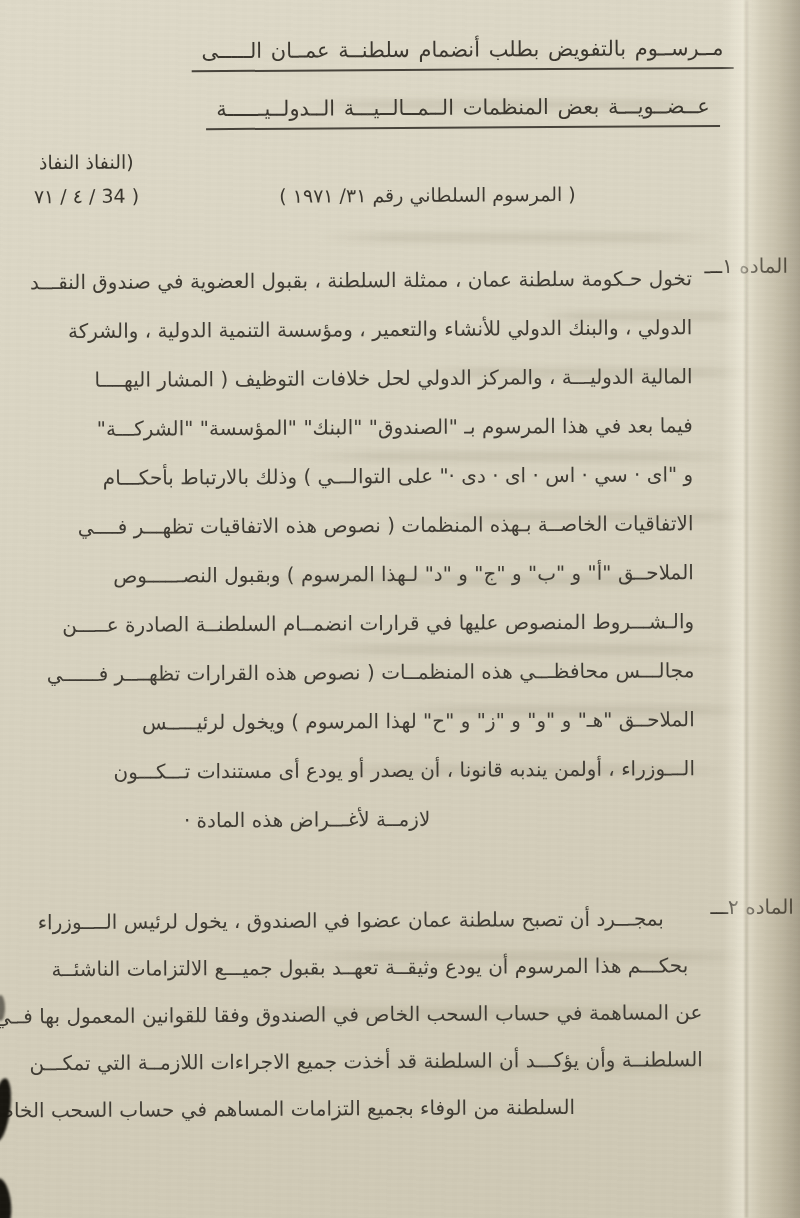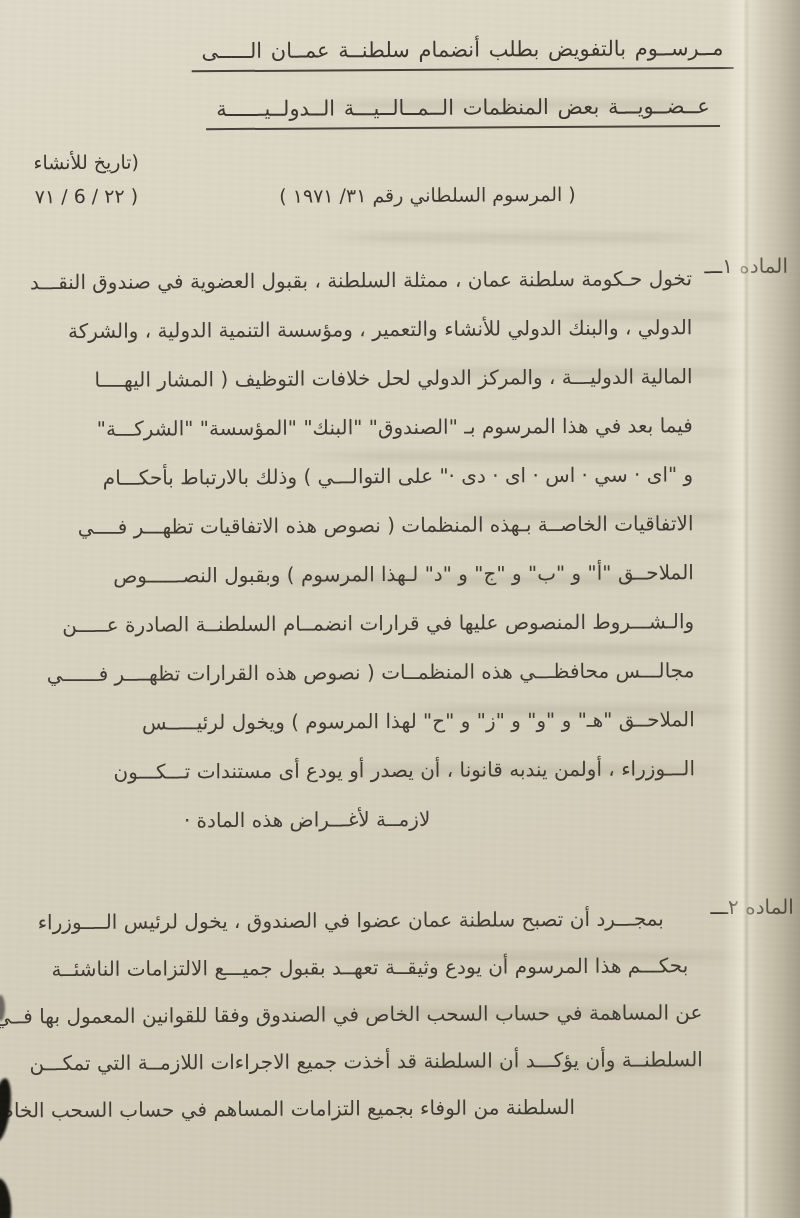--- a/index.html
+++ b/index.html
@@ -107,22 +107,22 @@
 <div class="text-layer">
 
   <div class="title-wrap t1">
     <span class="title">مــرســوم بالتفويض بطلب أنضمام سلطنــة عمــان الـــــى</span>
   </div>
   <div class="title-wrap t2">
     <span class="title">عــضــويـــة بعض المنظمات الــمــالــيـــة الــدولــيــــــة</span>
   </div>
 
   <div class="date-block">
-    <div>(تاريخ للأنشاء</div>
-    <div>( ٢٢ / 6 / ٧١</div>
+    <div>(النفاذ النفاذ</div>
+    <div>( 34 / ٤ / ٧١</div>
   </div>
 
   <div class="decree-ref">
     <span>( المرسوم السلطاني رقم ٣١/ ١٩٧١ )</span>
   </div>
 
   <div class="article a1">
     <span class="label">الماده ١ـــ</span>
     <div class="line">تخول حـكومة سلطنة عمان ، ممثلة السلطنة ، بقبول العضوية في صندوق النقـــد</div>
     <div class="line">الدولي ، والبنك الدولي للأنشاء والتعمير ، ومؤسسة التنمية الدولية ، والشركة</div>

